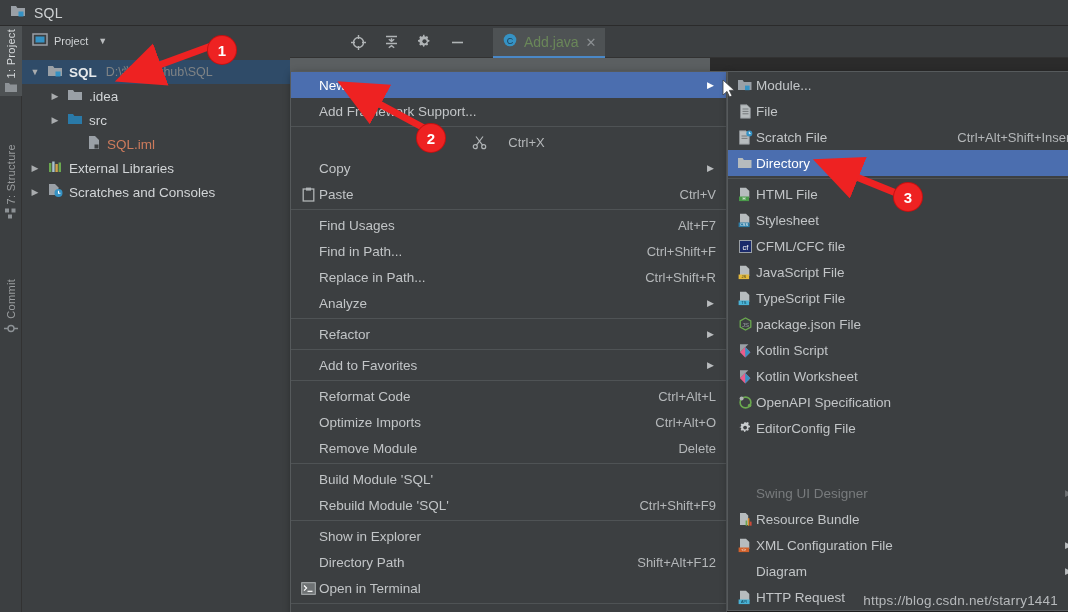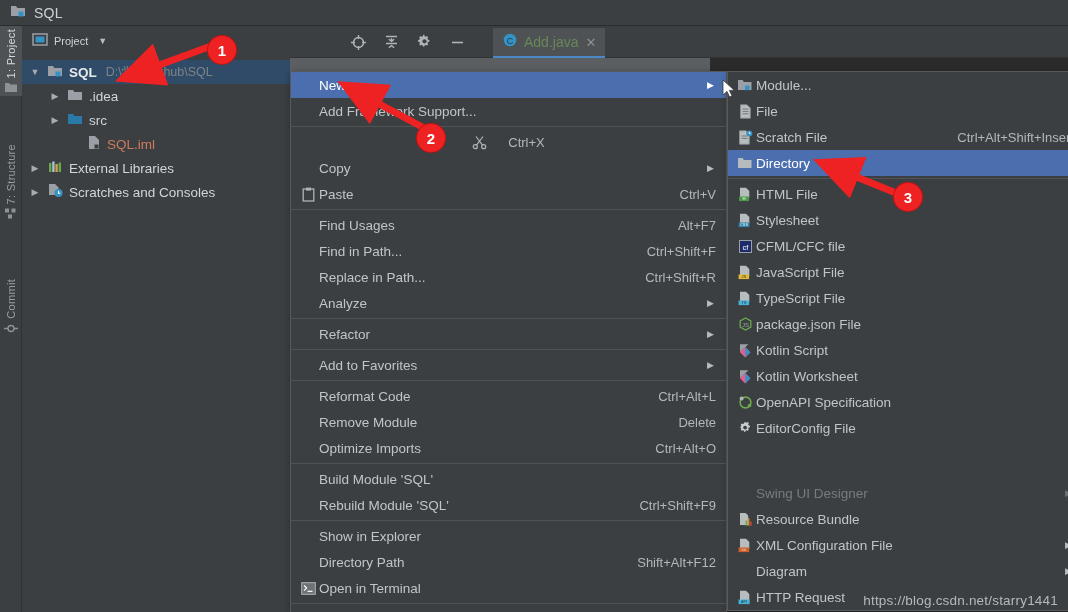--- a/index.html
+++ b/index.html
@@ -419,28 +419,28 @@
     <div class="msep"></div>
 
     <div class="mi">
       <span class="mi-icon"></span>
       <span class="mi-label">Reformat Code</span>
       <span class="mi-shortcut">Ctrl+Alt+L</span>
     </div>
 
     <div class="mi">
       <span class="mi-icon"></span>
+      <span class="mi-label">Optimize Imports</span>
+      <span class="mi-shortcut">Ctrl+Alt+O</span>
+    </div>
+
+    <div class="mi">
+      <span class="mi-icon"></span>
       <span class="mi-label">Remove Module</span>
       <span class="mi-shortcut">Delete</span>
-    </div>
-
-    <div class="mi">
-      <span class="mi-icon"></span>
-      <span class="mi-label">Optimize Imports</span>
-      <span class="mi-shortcut">Ctrl+Alt+O</span>
     </div>
 
     <div class="msep"></div>
 
     <div class="mi">
       <span class="mi-icon"></span>
       <span class="mi-label">Build Module 'SQL'</span>
     </div>
 
     <div class="mi">

